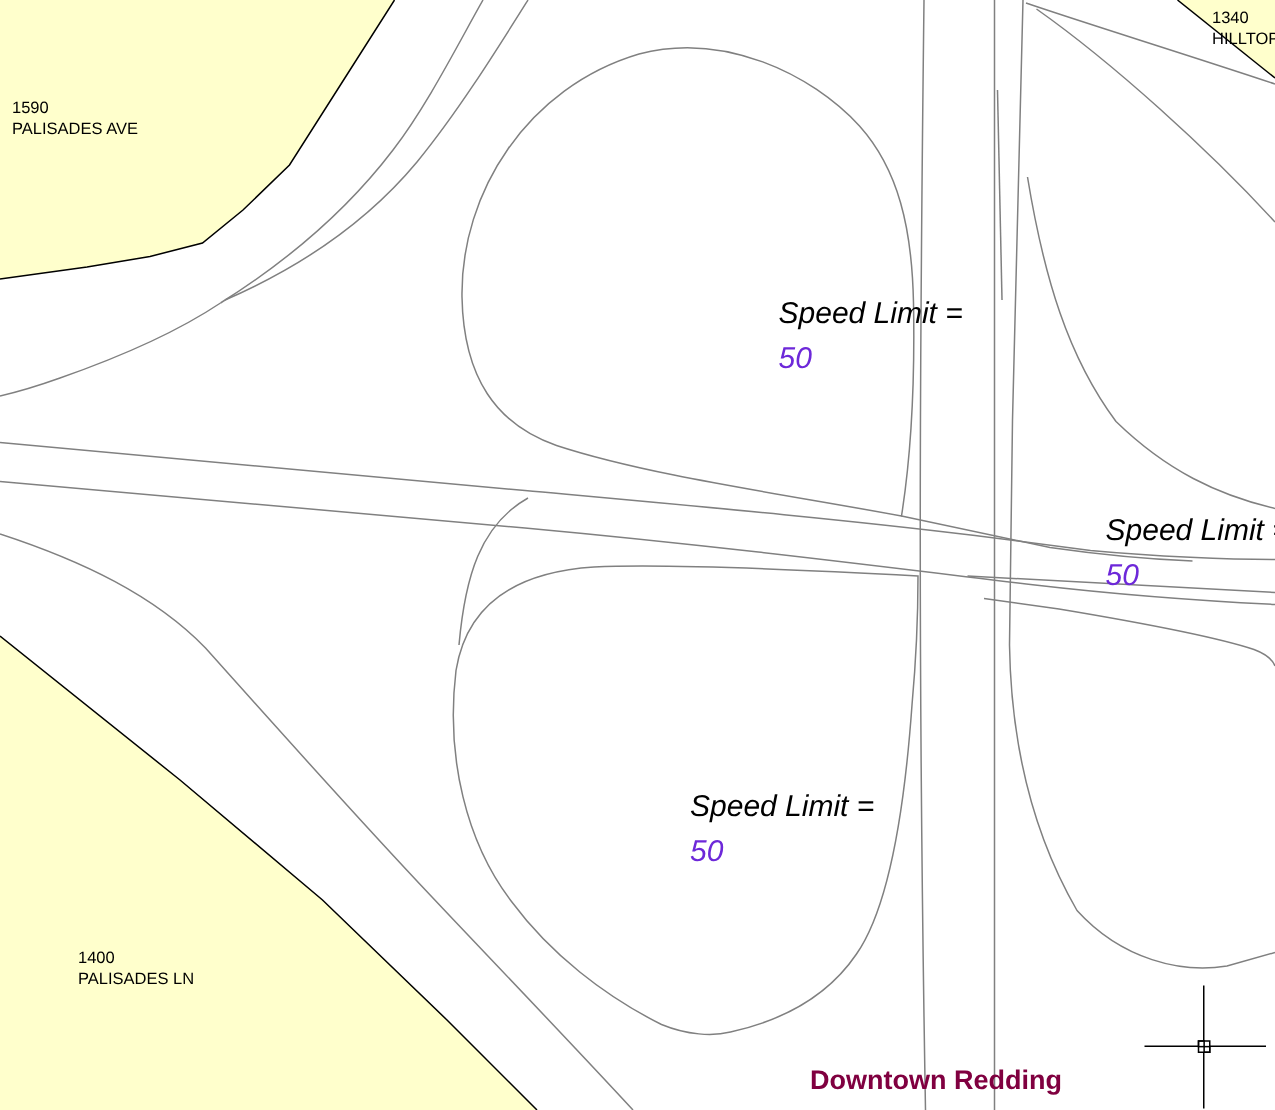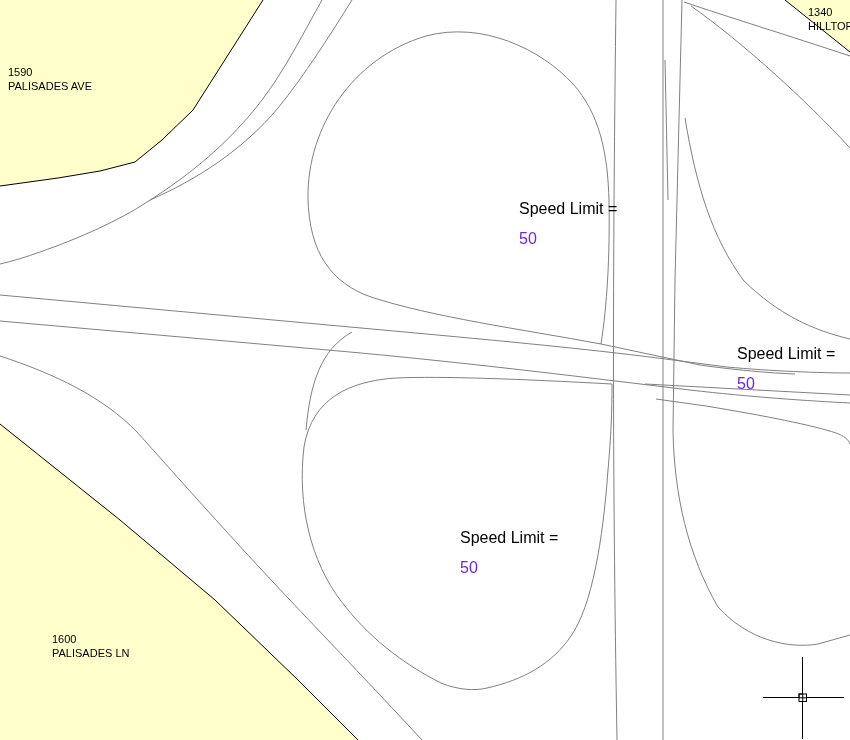--- a/index.html
+++ b/index.html
@@ -15,24 +15,25 @@
   .overlay{position:absolute;left:0;top:0;width:100%;height:100%;pointer-events:none;}
   .parcel-label{
     position:absolute;
     font-size:11px;
     line-height:14px;
     color:#000000;
     white-space:nowrap;
   }
   .speed-label{
     position:absolute;
-    font-size:16px;
+    font-size:20px;
     line-height:30px;
     color:#000000;
     white-space:nowrap;
+    font-style:italic;
   }
   .speed-label .speed-value{color:#6d28d9;}
   .map-title{
     position:absolute;
     left:540px;top:710px;
     font-size:18px;
     font-weight:bold;
     color:#800040;
     white-space:nowrap;
   }
@@ -92,32 +93,33 @@
 
     <div class="parcel-label" style="left:8px;top:65px">
       <div>1590</div>
       <div>PALISADES AVE</div>
     </div>
     <div class="parcel-label" style="left:808px;top:5px">
       <div>1340</div>
       <div>HILLTOP</div>
     </div>
     <div class="parcel-label" style="left:52px;top:632px">
-      <div>1600</div>
+      <div>1400</div>
       <div>PALISADES LN</div>
     </div>
 
     <div class="speed-label" style="left:519px;top:194px">
       <div class="speed-text">Speed Limit =</div>
       <div class="speed-value">50</div>
     </div>
     <div class="speed-label" style="left:737px;top:339px">
       <div class="speed-text">Speed Limit =</div>
       <div class="speed-value">50</div>
     </div>
     <div class="speed-label" style="left:460px;top:523px">
       <div class="speed-text">Speed Limit =</div>
       <div class="speed-value">50</div>
     </div>
 
+    <div class="map-title">Downtown Redding</div>
   </div>
 
 </div>
 
 </body></html>

